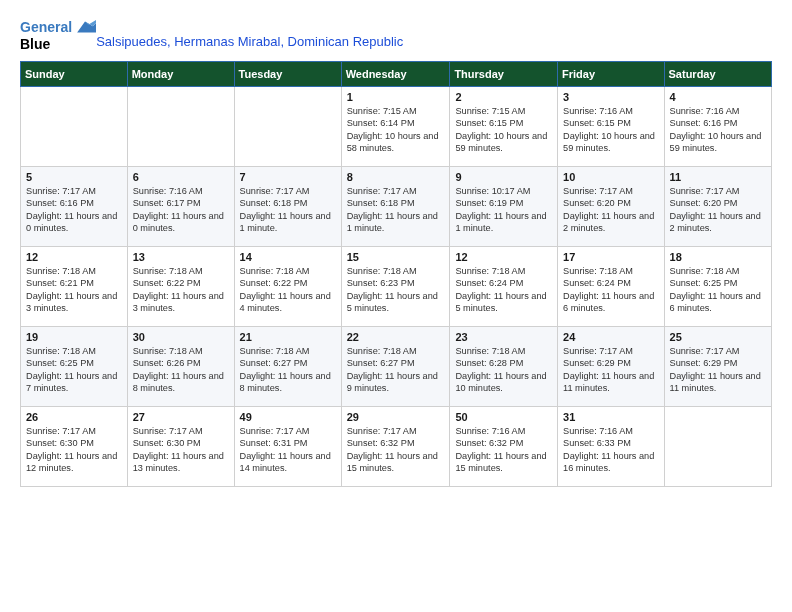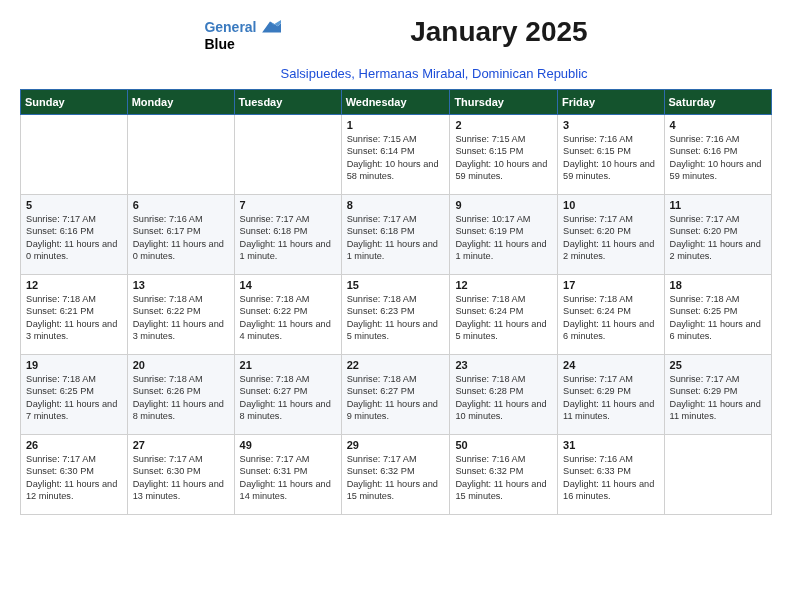--- a/index.html
+++ b/index.html
@@ -12,21 +12,21 @@
     }
     .page {
       width: 792px;
       min-height: 612px;
       background: #fff;
       padding: 16px 20px 10px 20px;
     }
     .header {
       display: flex;
       align-items: flex-start;
-      justify-content: center;
+      justify-content: flex-start;
       margin-bottom: 4px;
     }
     .logo {
       display: flex;
       align-items: center;
       gap: 0;
     }
     .logo-text {
       font-size: 14px;
       font-weight: bold;
@@ -108,21 +108,20 @@
             <polygon points="4,18 14,4 24,10 28,6 28,18" fill="#3a7abf"></polygon>
             <polygon points="14,4 24,10 28,6 28,2 18,8" fill="#5a9ad5"></polygon>
           </svg>
         </div>
         <div style="display:flex;align-items:center;margin-top:-2px;">
           <span class="logo-text" style="color:#000000;font-size:14px;font-weight:bold;">Blue</span>
         </div>
       </div>
     </div>
     <div class="title-block">
-      <div class="main-title">January 2025</div>
       <div class="subtitle">Salsipuedes, Hermanas Mirabal, Dominican Republic</div>
     </div>
   </div>
 
   <table class="calendar">
     <thead>
       <tr>
         <th>Sunday</th>
         <th>Monday</th>
         <th>Tuesday</th>
@@ -270,21 +269,21 @@
         </tr>
         <tr>
           <td>
             <div class="day-num">19</div>
             <div class="day-info">Sunrise: 7:18 AM
 Sunset: 6:25 PM
 Daylight: 11 hours
 and 7 minutes.</div>
           </td>
           <td>
-            <div class="day-num">20</div>
+            <div class="day-num">30</div>
             <div class="day-info">Sunrise: 7:18 AM
 Sunset: 6:26 PM
 Daylight: 11 hours
 and 8 minutes.</div>
           </td>
           <td>
             <div class="day-num">21</div>
             <div class="day-info">Sunrise: 7:18 AM
 Sunset: 6:27 PM
 Daylight: 11 hours

